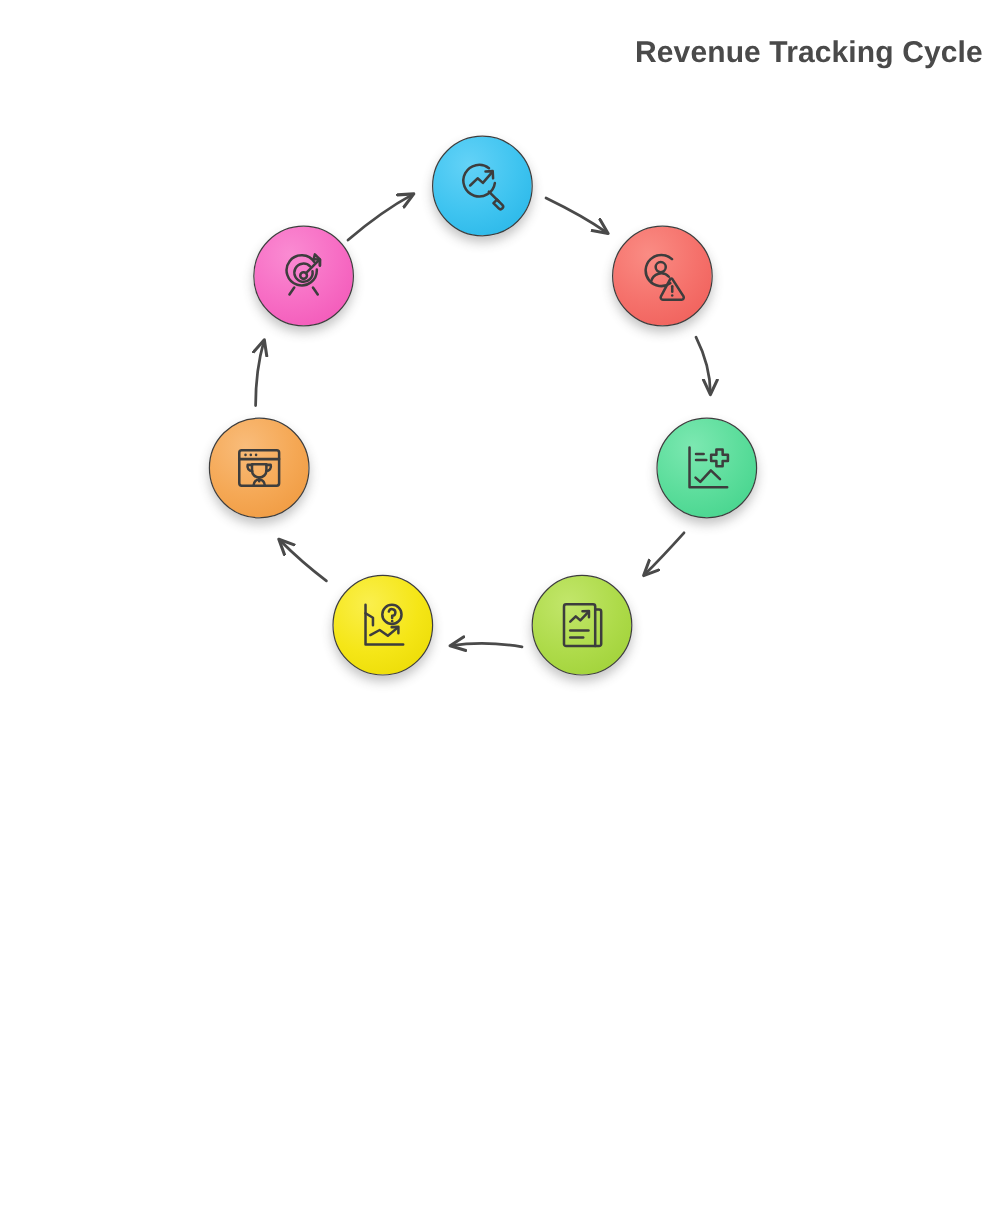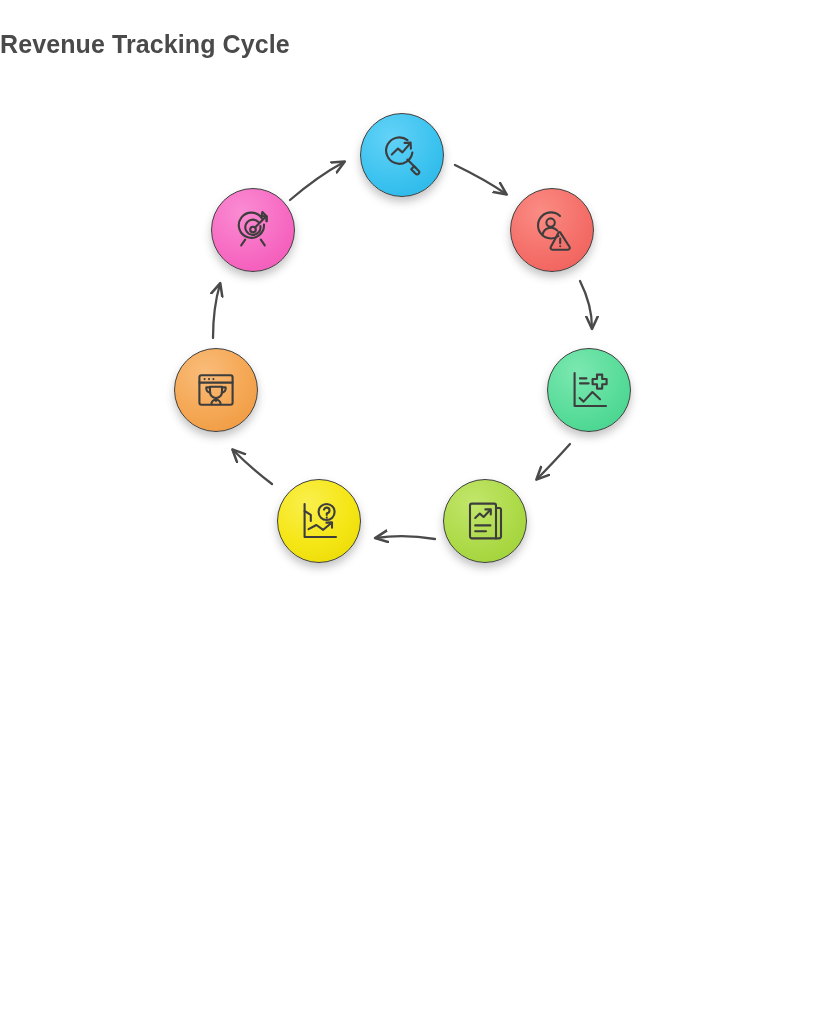--- a/index.html
+++ b/index.html
@@ -14,21 +14,21 @@
     -webkit-font-smoothing: antialiased;
     position: relative;
     overflow: hidden;
   }
 
   #page-title {
     position: absolute;
     top: 30px;
     left: 0;
     width: 819px;
-    text-align: left;
+    text-align: right;
     font-size: 25px;
     font-weight: bold;
     color: #4a4a4a;
     letter-spacing: 0.1px;
   }
 
   #diagram-stage {
     position: absolute;
     left: 0;
     top: 0;

